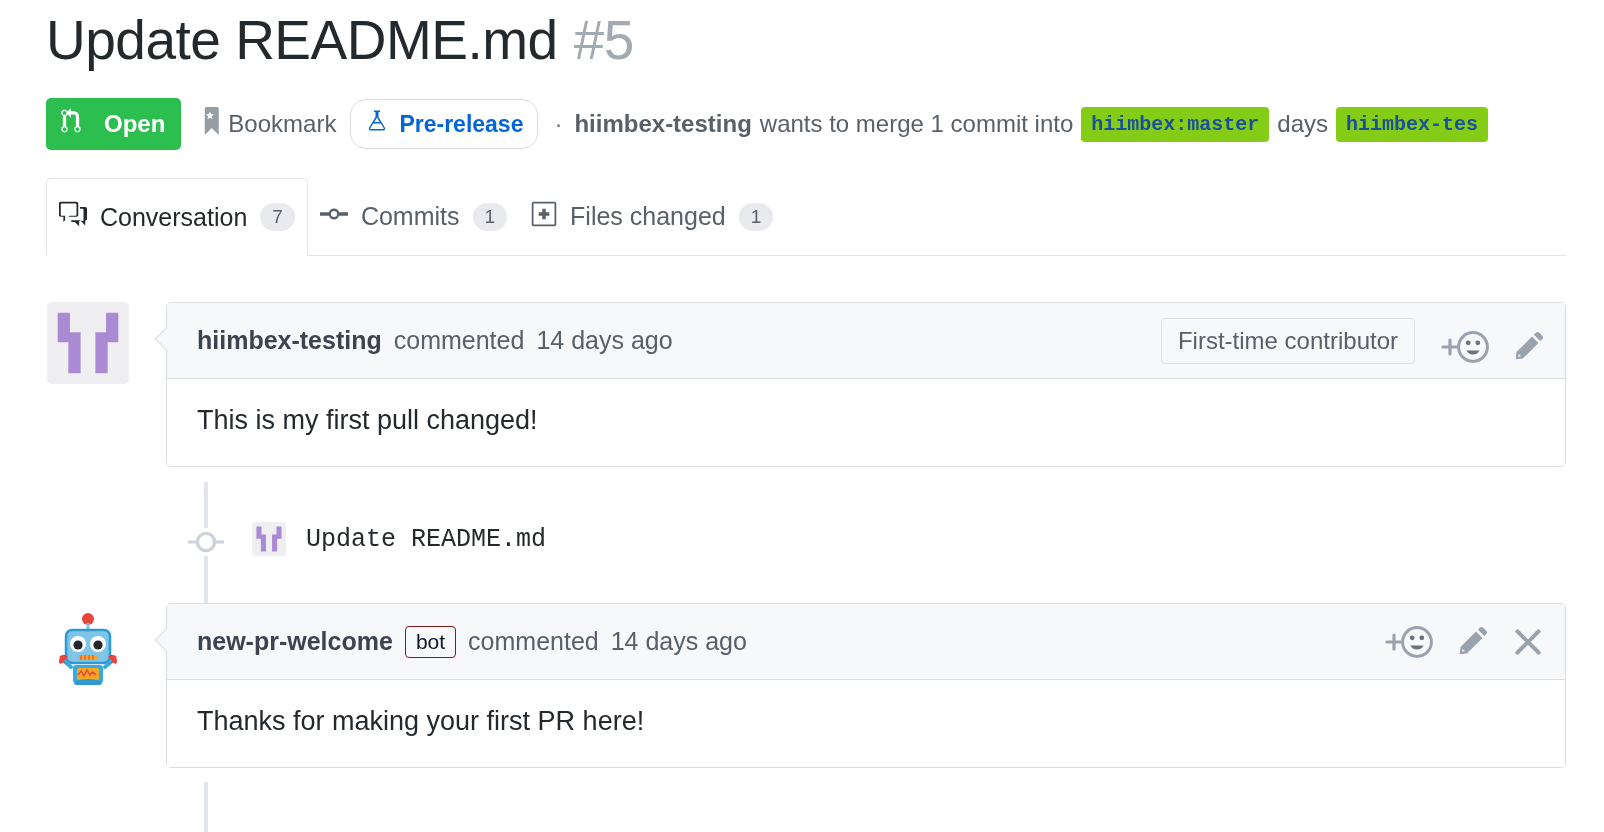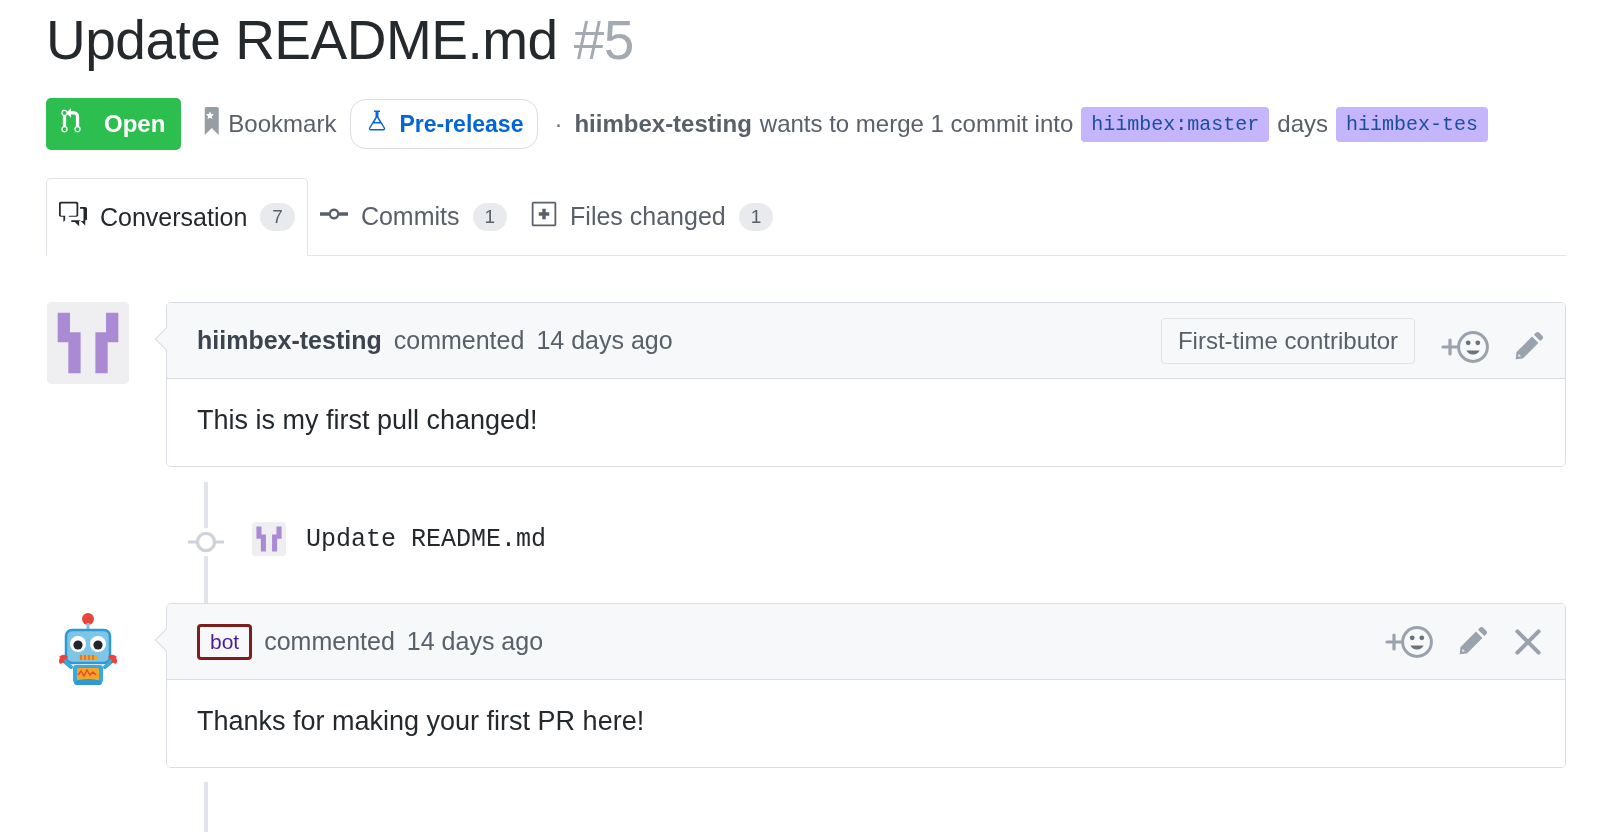--- a/index.html
+++ b/index.html
@@ -44,24 +44,24 @@
     margin-left: 14px;
     border: 1px solid #d9dde2; border-radius: 16px;
     background: #fff; padding: 8px 14px;
     height: 50px;
     color: #0366d6; font-size: 23px; font-weight: bold;
   }
   .meta-sep { margin: 0 12px 0 16px; color: #6a737d; font-size: 24px; }
   .meta-author { font-weight: bold; color: #586069; font-size: 24px; }
   .meta-text { color: #586069; font-size: 24px; margin: 0 8px; }
   .branch-chip {
-    background: #c4b5fd; color: #1a4f9c;
+    background: #84cc16; color: #1a4f9c;
     font-family: "Liberation Mono", monospace;
     font-size: 20px; border-radius: 4px;
-    padding: 6px 10px; display: inline-block;
+    padding: 6px 10px; display: inline-block; font-weight: bold;
   }
 
   
   .tabs {
     position: absolute; left: 46px; top: 178px;
     width: 1520px; height: 78px;
     display: flex; align-items: stretch;
     border-bottom: 1px solid #e1e4e8;
   }
   .tab {
@@ -117,22 +117,22 @@
     border-bottom: 1px solid #d8dee3;
     border-radius: 4px 4px 0 0;
     height: 76px; padding: 0 20px 0 30px;
   }
   .comment-header-left {
     display: flex; align-items: center; gap: 12px;
     font-size: 25px; color: #586069; white-space: nowrap;
   }
   .comment-author { font-weight: bold; color: #3c4450; font-size: 25px; }
   .bot-tag {
-    border: 3px solid #7f1d1d; border-radius: 4px;
-    color: #4c1d95; font-size: 21px;
+    border: 1px solid #7f1d1d; border-radius: 4px;
+    color: #0f172a; font-size: 21px;
     padding: 3px 10px; background: #f6f8fa;
   }
   .comment-header-right { display: flex; align-items: flex-end; gap: 22px; }
   .contrib-badge {
     border: 1px solid #dfe2e5; border-radius: 4px;
     color: #586069; font-size: 24px;
     padding: 8px 16px; background: #f6f8fa;
   }
   .icon-btn { display: inline-flex; align-items: center; color: #9aa3ad; }
   .comment-body {
@@ -319,20 +319,21 @@
       <path d="M70 54c-3-3-7-3-9 0l4 4 5-4z" fill="#e8453c"></path>
       <path d="M69 61c2-3 1-6-2-7l-3 5 5 2z" fill="#e8453c"></path>
       <ellipse cx="41" cy="80" rx="14" ry="4" fill="#2e9ad0"></ellipse>
     </svg>
   </div>
 
   <div class="comment" style="left:166px; top:603px; width:1400px;">
     <div class="comment-arrow"></div>
     <div class="comment-header">
       <div class="comment-header-left">
+        <span class="comment-author">new-pr-welcome</span>
         <span class="bot-tag">bot</span>
         <span>commented</span>
         <span>14 days ago</span>
       </div>
       <div class="comment-header-right">
         <span class="icon-btn">
           <svg width="52" height="34" viewBox="0 0 26 17" fill="none">
             <path d="M3 8.5h7M6.5 5v7" stroke="#9aa3ad" stroke-width="1.6" stroke-linecap="round"></path>
             <circle cx="18" cy="8.5" r="7.2" stroke="#9aa3ad" stroke-width="1.5"></circle>
             <circle cx="15.6" cy="6.4" r="1.2" fill="#6a737d"></circle>

